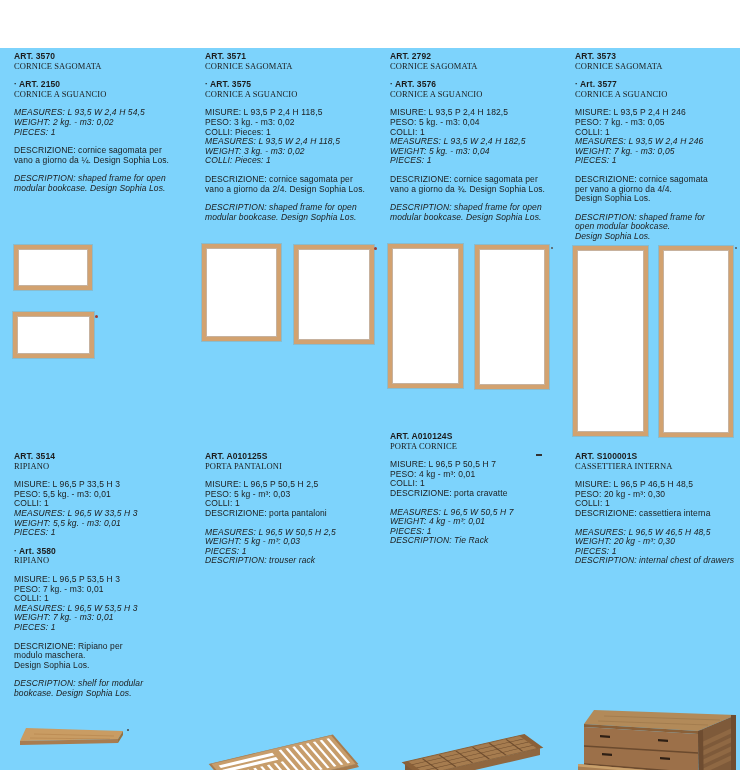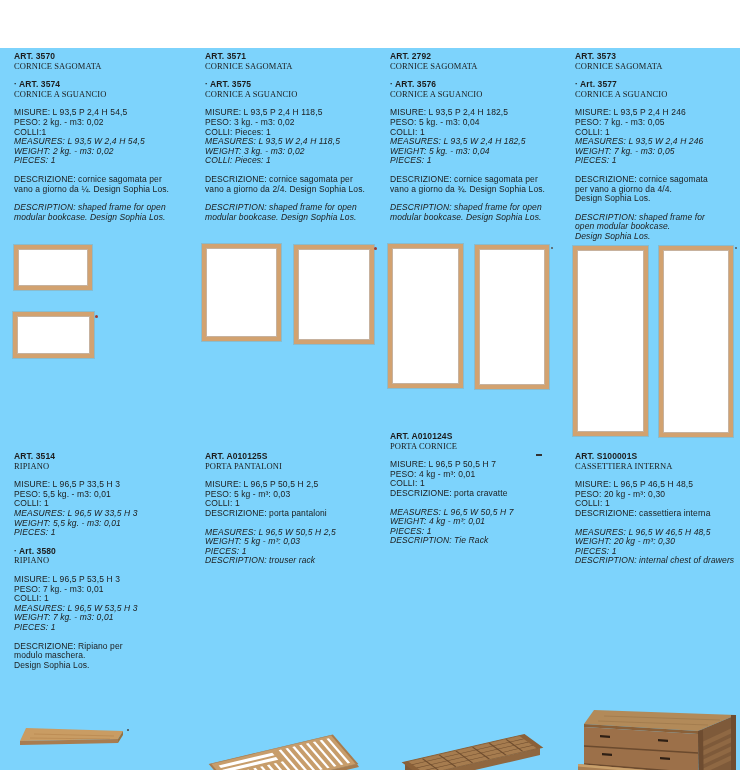--- a/index.html
+++ b/index.html
@@ -23,26 +23,23 @@
 </style>
 </head>
 <body>
 
 <div id="page">
 
   <div class="tblock" style="left:14px;top:4px">
     <div class="art">ART. 3570</div>
     <div class="nm">CORNICE SAGOMATA</div>
     <div class="sp"></div>
-    <div class="art">· ART. 3574</div>
-    <div class="nm">CORNICE A SGUANCIO</div>
-    <div class="sp"></div>
-    <div class="lines">MISURE: L 93,5 P 2,4 H 54,5
-PESO: 2 kg. - m3: 0,02
-COLLI:1</div>
+    <div class="art">· ART. 2150</div>
+    <div class="nm">CORNICE A SGUANCIO</div>
+    <div class="sp"></div>
     <div class="lines ital">MEASURES: L 93,5 W 2,4 H 54,5
 WEIGHT: 2 kg. - m3: 0,02
 PIECES: 1</div>
     <div class="sp"></div>
     <div class="lines">DESCRIZIONE: cornice sagomata per
 vano a giorno da ¼. Design Sophia Los.</div>
     <div class="sp"></div>
     <div class="lines ital">DESCRIPTION: shaped frame for open
 modular bookcase. Design Sophia Los.</div>
   </div>
@@ -146,20 +143,22 @@
 PESO: 7 kg. - m3: 0,01
 COLLI: 1</div>
     <div class="lines ital">MEASURES: L 96,5 W 53,5 H 3
 WEIGHT: 7 kg. - m3: 0,01
 PIECES: 1</div>
     <div class="sp"></div>
     <div class="lines">DESCRIZIONE: Ripiano per
 modulo maschera.
 Design Sophia Los.</div>
     <div class="sp"></div>
+    <div class="lines ital">DESCRIPTION: shelf for modular
+bookcase. Design Sophia Los.</div>
   </div>
 
   <div class="tblock" style="left:205px;top:404px">
     <div class="art">ART. A010125S</div>
     <div class="nm">PORTA PANTALONI</div>
     <div class="sp"></div>
     <div class="lines">MISURE: L 96,5 P 50,5 H 2,5
 PESO: 5 kg - m³: 0,03
 COLLI: 1
 DESCRIZIONE: porta pantaloni</div>

